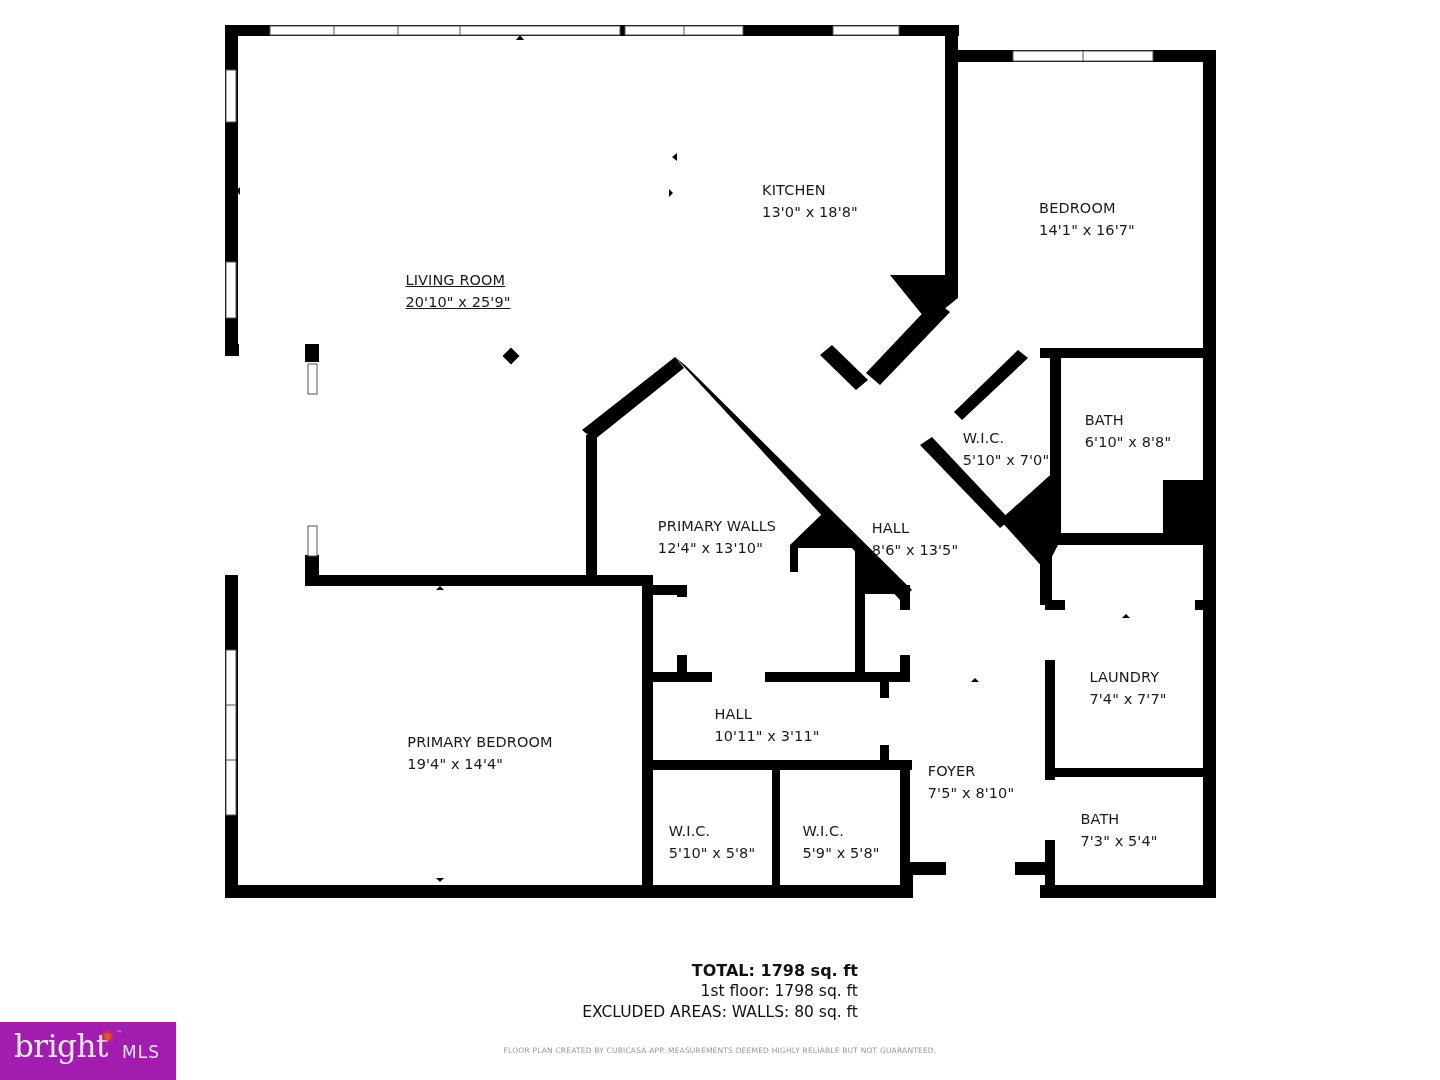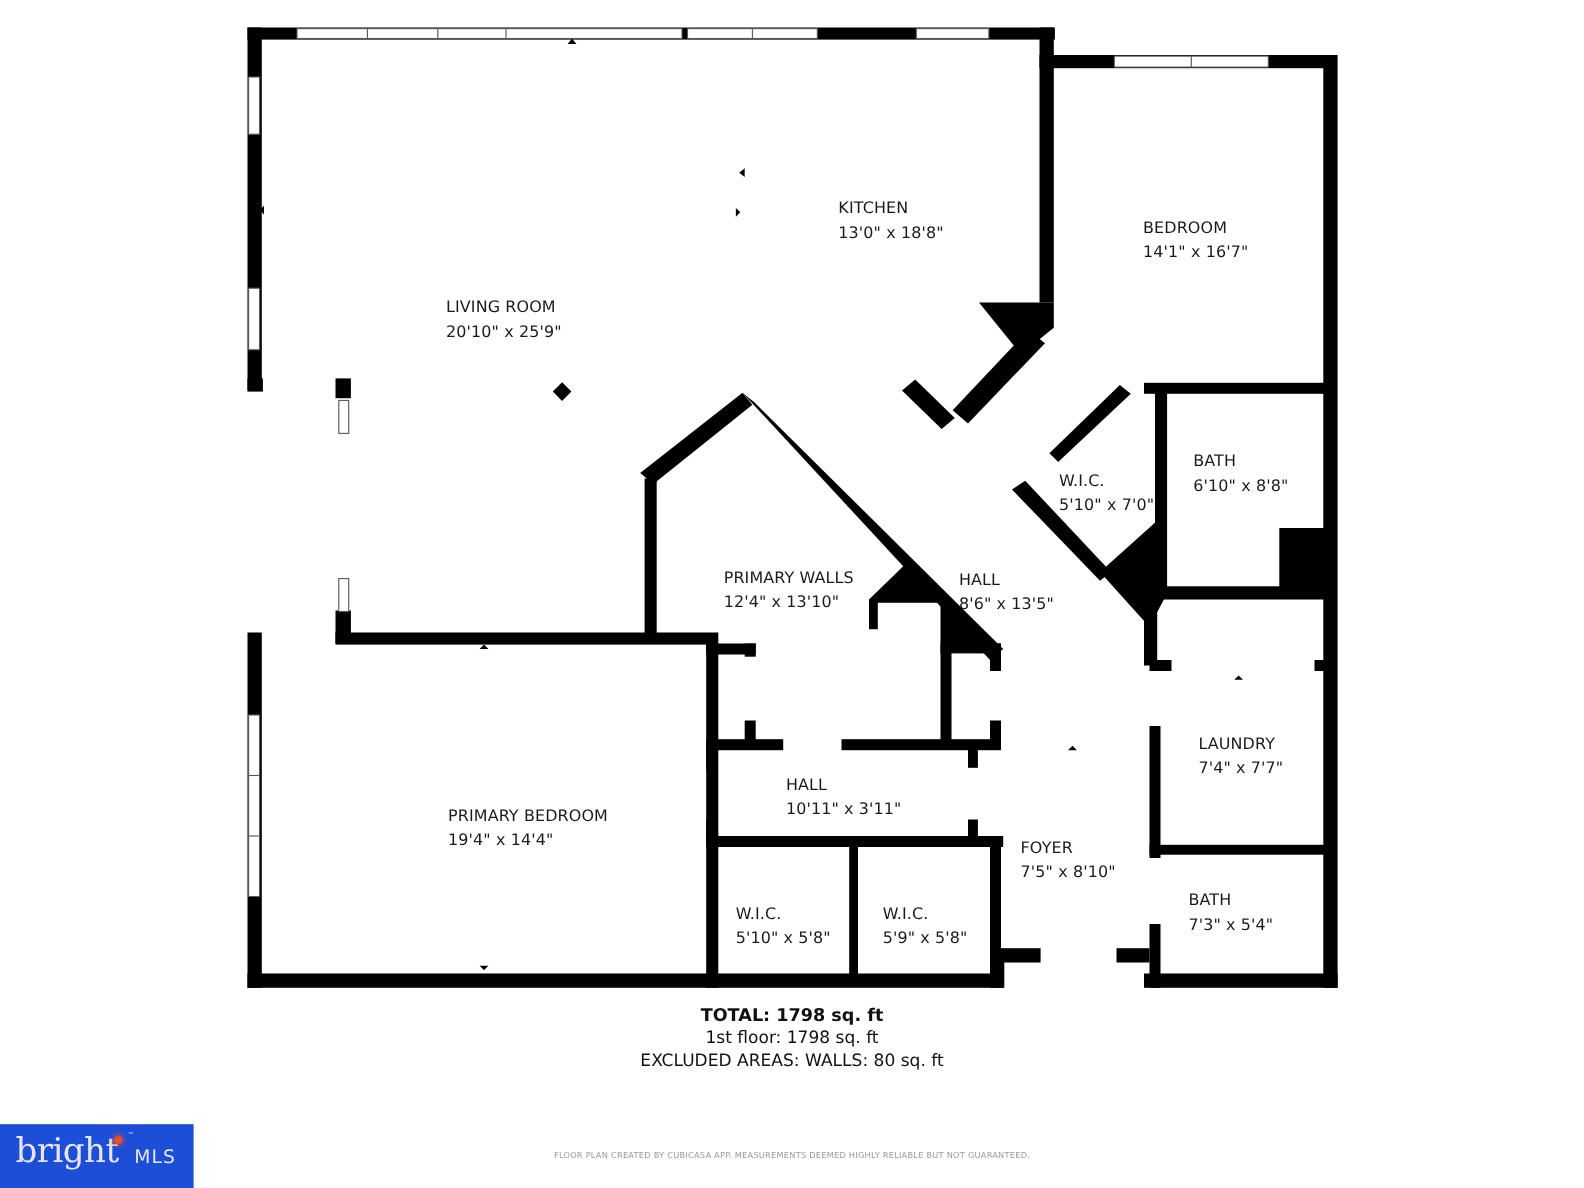--- a/index.html
+++ b/index.html
@@ -1,23 +1,23 @@
 <!DOCTYPE html>
 <html><head>
 <meta charset="utf-8">
 <style>
   html, body { margin:0; padding:0; background:#ffffff; }
   body { width:1440px; height:1080px; position:relative; overflow:hidden; font-family:"DejaVu Sans", sans-serif; color:#1a1a1a; }
   #plan { position:absolute; left:0; top:0; width:1440px; height:1080px; }
   .room-label { position:absolute; text-align:left; transform:translate(-50%,-50%); font-size:14.5px; line-height:22px; color:#1a1a1a; white-space:nowrap; letter-spacing:0.1px; }
   .room-label .name, .room-label .dim { display:block; }
-  .totals { position:absolute; left:720px; top:912px; transform:translateX(-50%); text-align:center; font-size:15.5px; line-height:21px; color:#111; white-space:nowrap; }
+  .totals { position:absolute; left:720px; top:960px; transform:translateX(-50%); text-align:right; font-size:15.5px; line-height:21px; color:#111; white-space:nowrap; }
   .totals .total { font-weight:bold; font-size:16px; }
   .disclaimer { position:absolute; left:720px; top:1046px; transform:translateX(-50%); font-size:7.5px; color:#9a9a9a; letter-spacing:0.2px; white-space:nowrap; }
-  .logo { position:absolute; left:0; top:1022px; width:176px; height:58px; background:#1d4ed8; }
+  .logo { position:absolute; left:0; top:1022px; width:176px; height:58px; background:#a21caf; }
   .logo .bright { position:absolute; left:14px; top:6px; font-family:"DejaVu Serif", serif; font-size:31px; color:#e6e6e6; letter-spacing:-0.5px; }
   .logo .mls { position:absolute; left:122px; top:20px; font-family:"DejaVu Sans", sans-serif; font-size:17px; color:#e6e6e6; letter-spacing:1px; }
   .logo .spark { position:absolute; left:104px; top:11px; width:7px; height:7px; background:#e8502a; border-radius:50%; box-shadow:0 0 4px 2px rgba(232,80,42,0.6); }
   .logo .tm { position:absolute; left:116px; top:7px; font-size:6px; color:#e6e6e6; }
 </style>
 </head>
 <body>
 
 <svg id="plan" viewBox="0 0 1440 1080" xmlns="http://www.w3.org/2000/svg">
   <g fill="#000">
@@ -132,21 +132,21 @@
 </svg>
 
 <div class="room-label" style="left:810px; top:201px;">
   <span class="name">KITCHEN</span>
   <span class="dim">13'0" x 18'8"</span>
 </div>
 <div class="room-label" style="left:1087px; top:219px;">
   <span class="name">BEDROOM</span>
   <span class="dim">14'1" x 16'7"</span>
 </div>
-<div class="room-label" style="left:458px; top:291px;">
+<div class="room-label" style="left:458px; top:291px;text-decoration:underline;">
   <span class="name">LIVING ROOM</span>
   <span class="dim">20'10" x 25'9"</span>
 </div>
 <div class="room-label" style="left:1006px; top:449px;">
   <span class="name">W.I.C.</span>
   <span class="dim">5'10" x 7'0"</span>
 </div>
 <div class="room-label" style="left:1128px; top:431px;">
   <span class="name">BATH</span>
   <span class="dim">6'10" x 8'8"</span>

